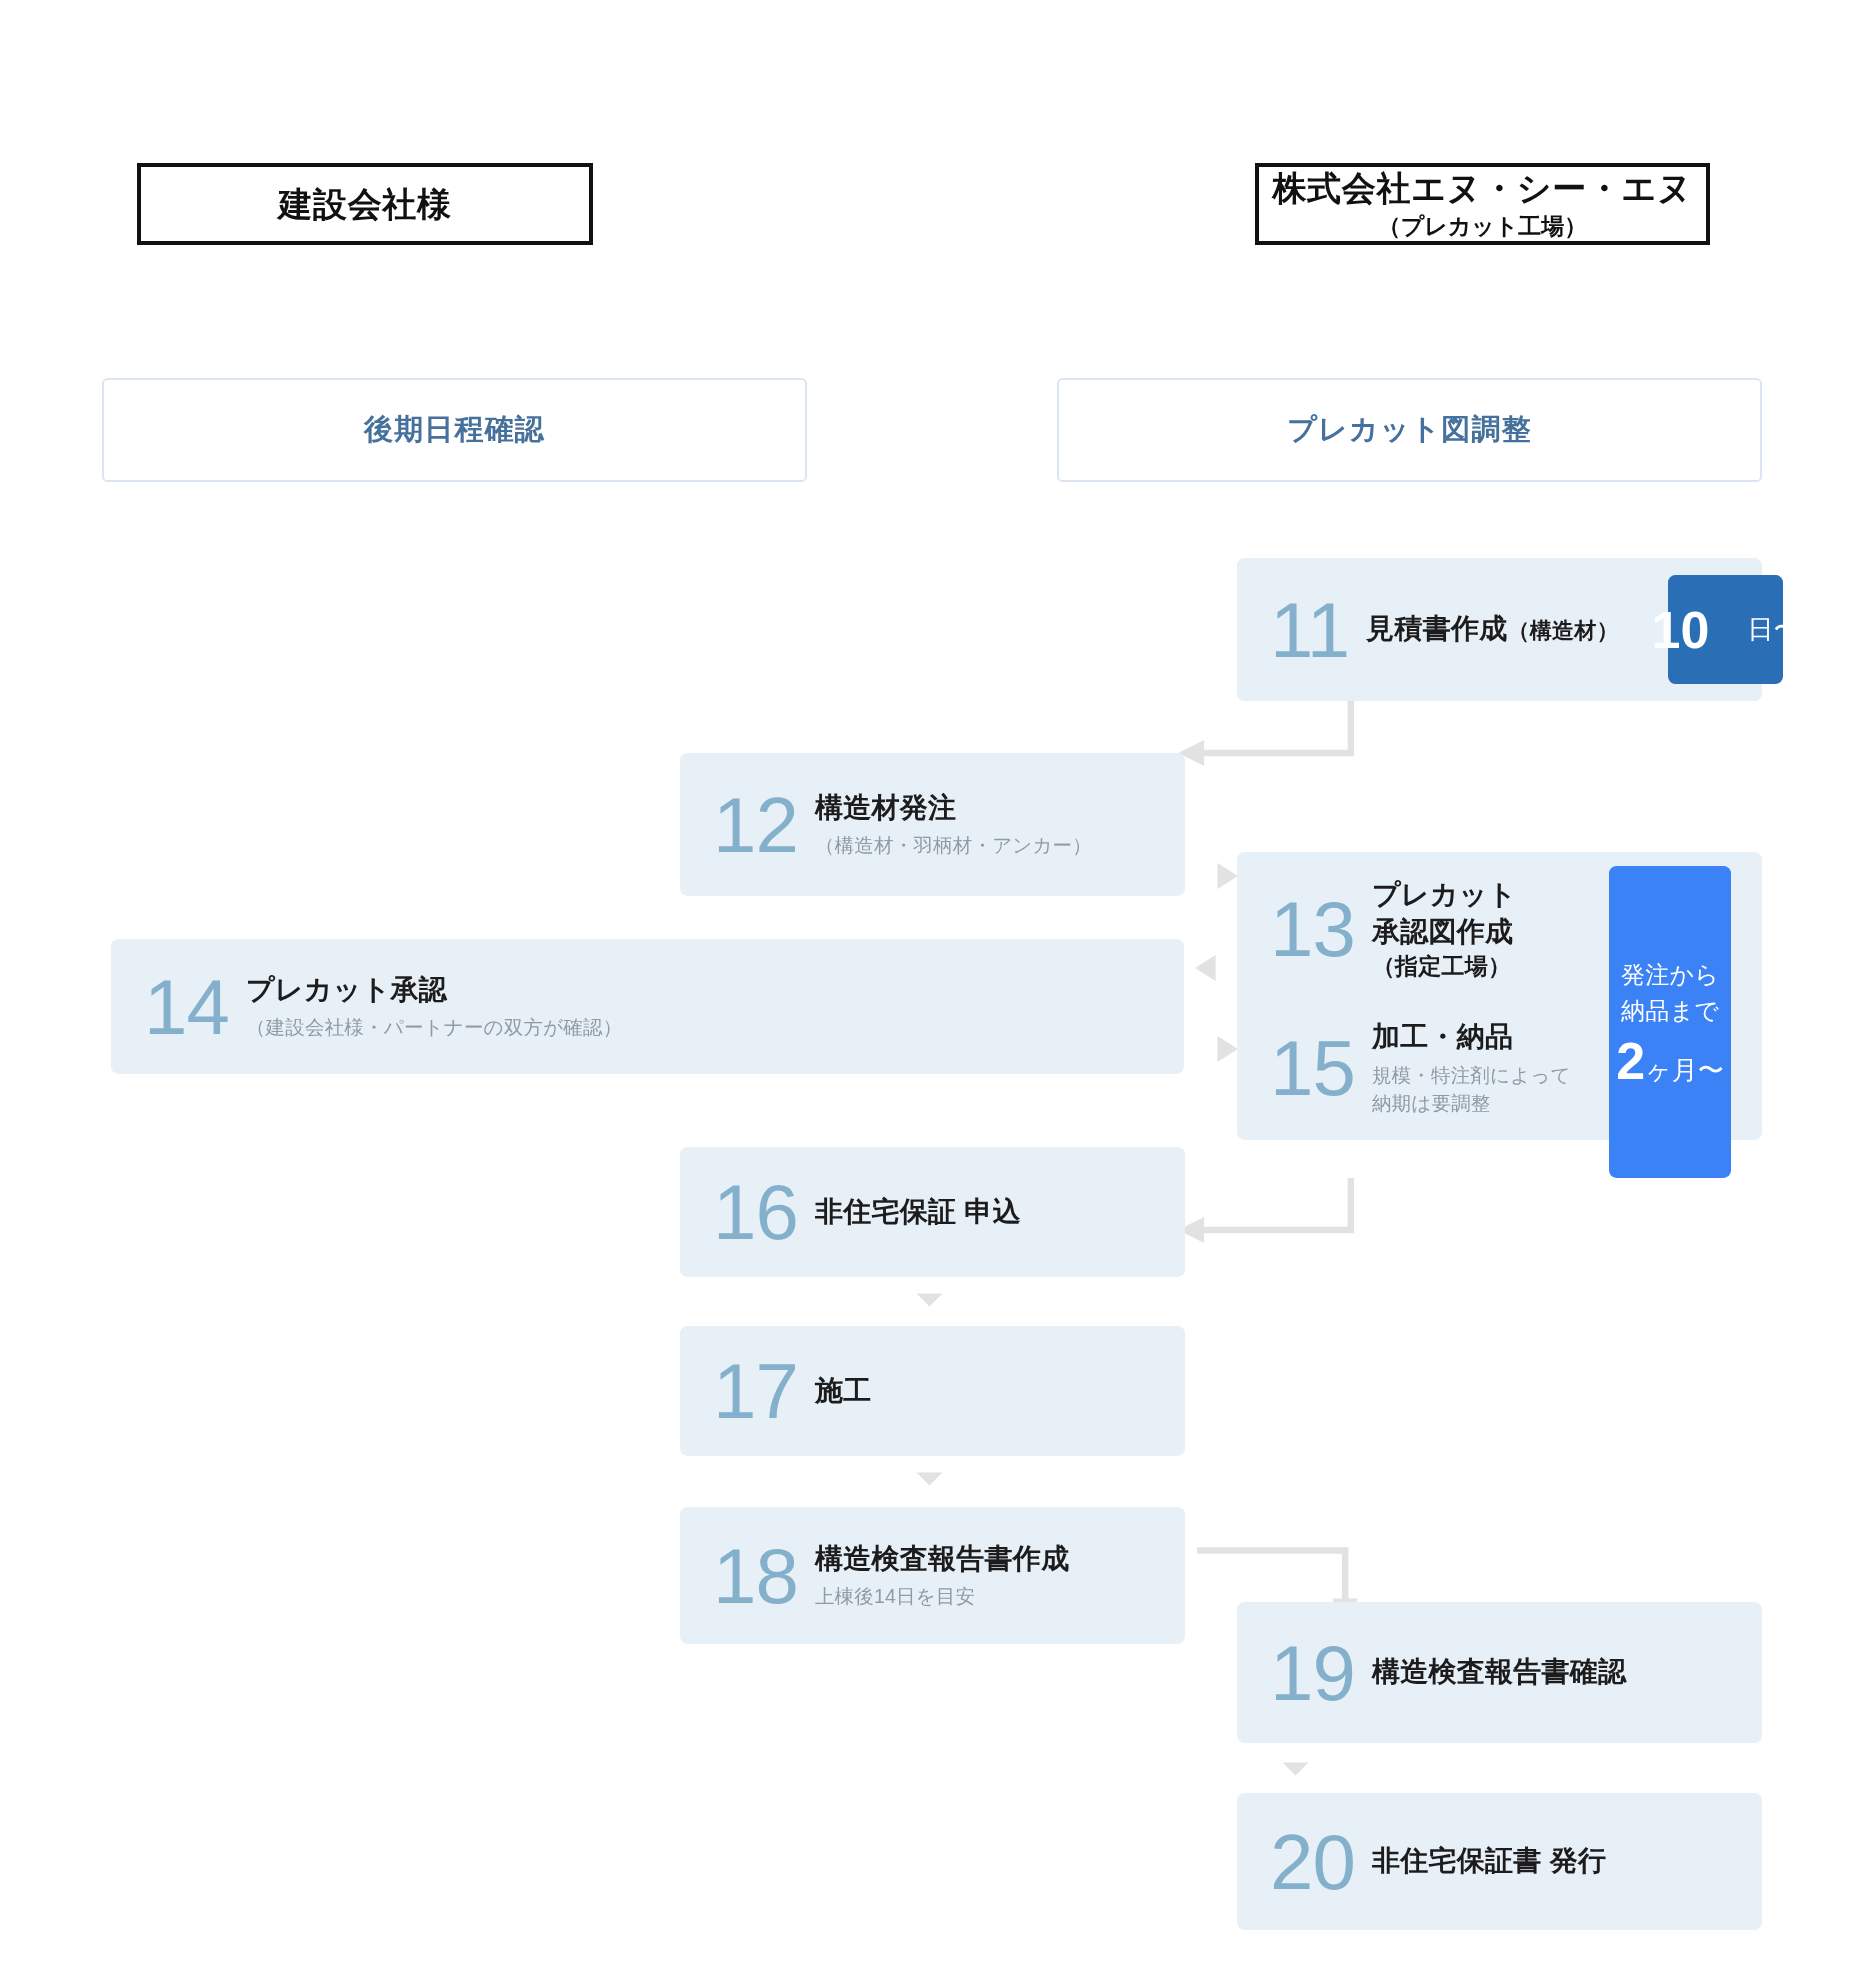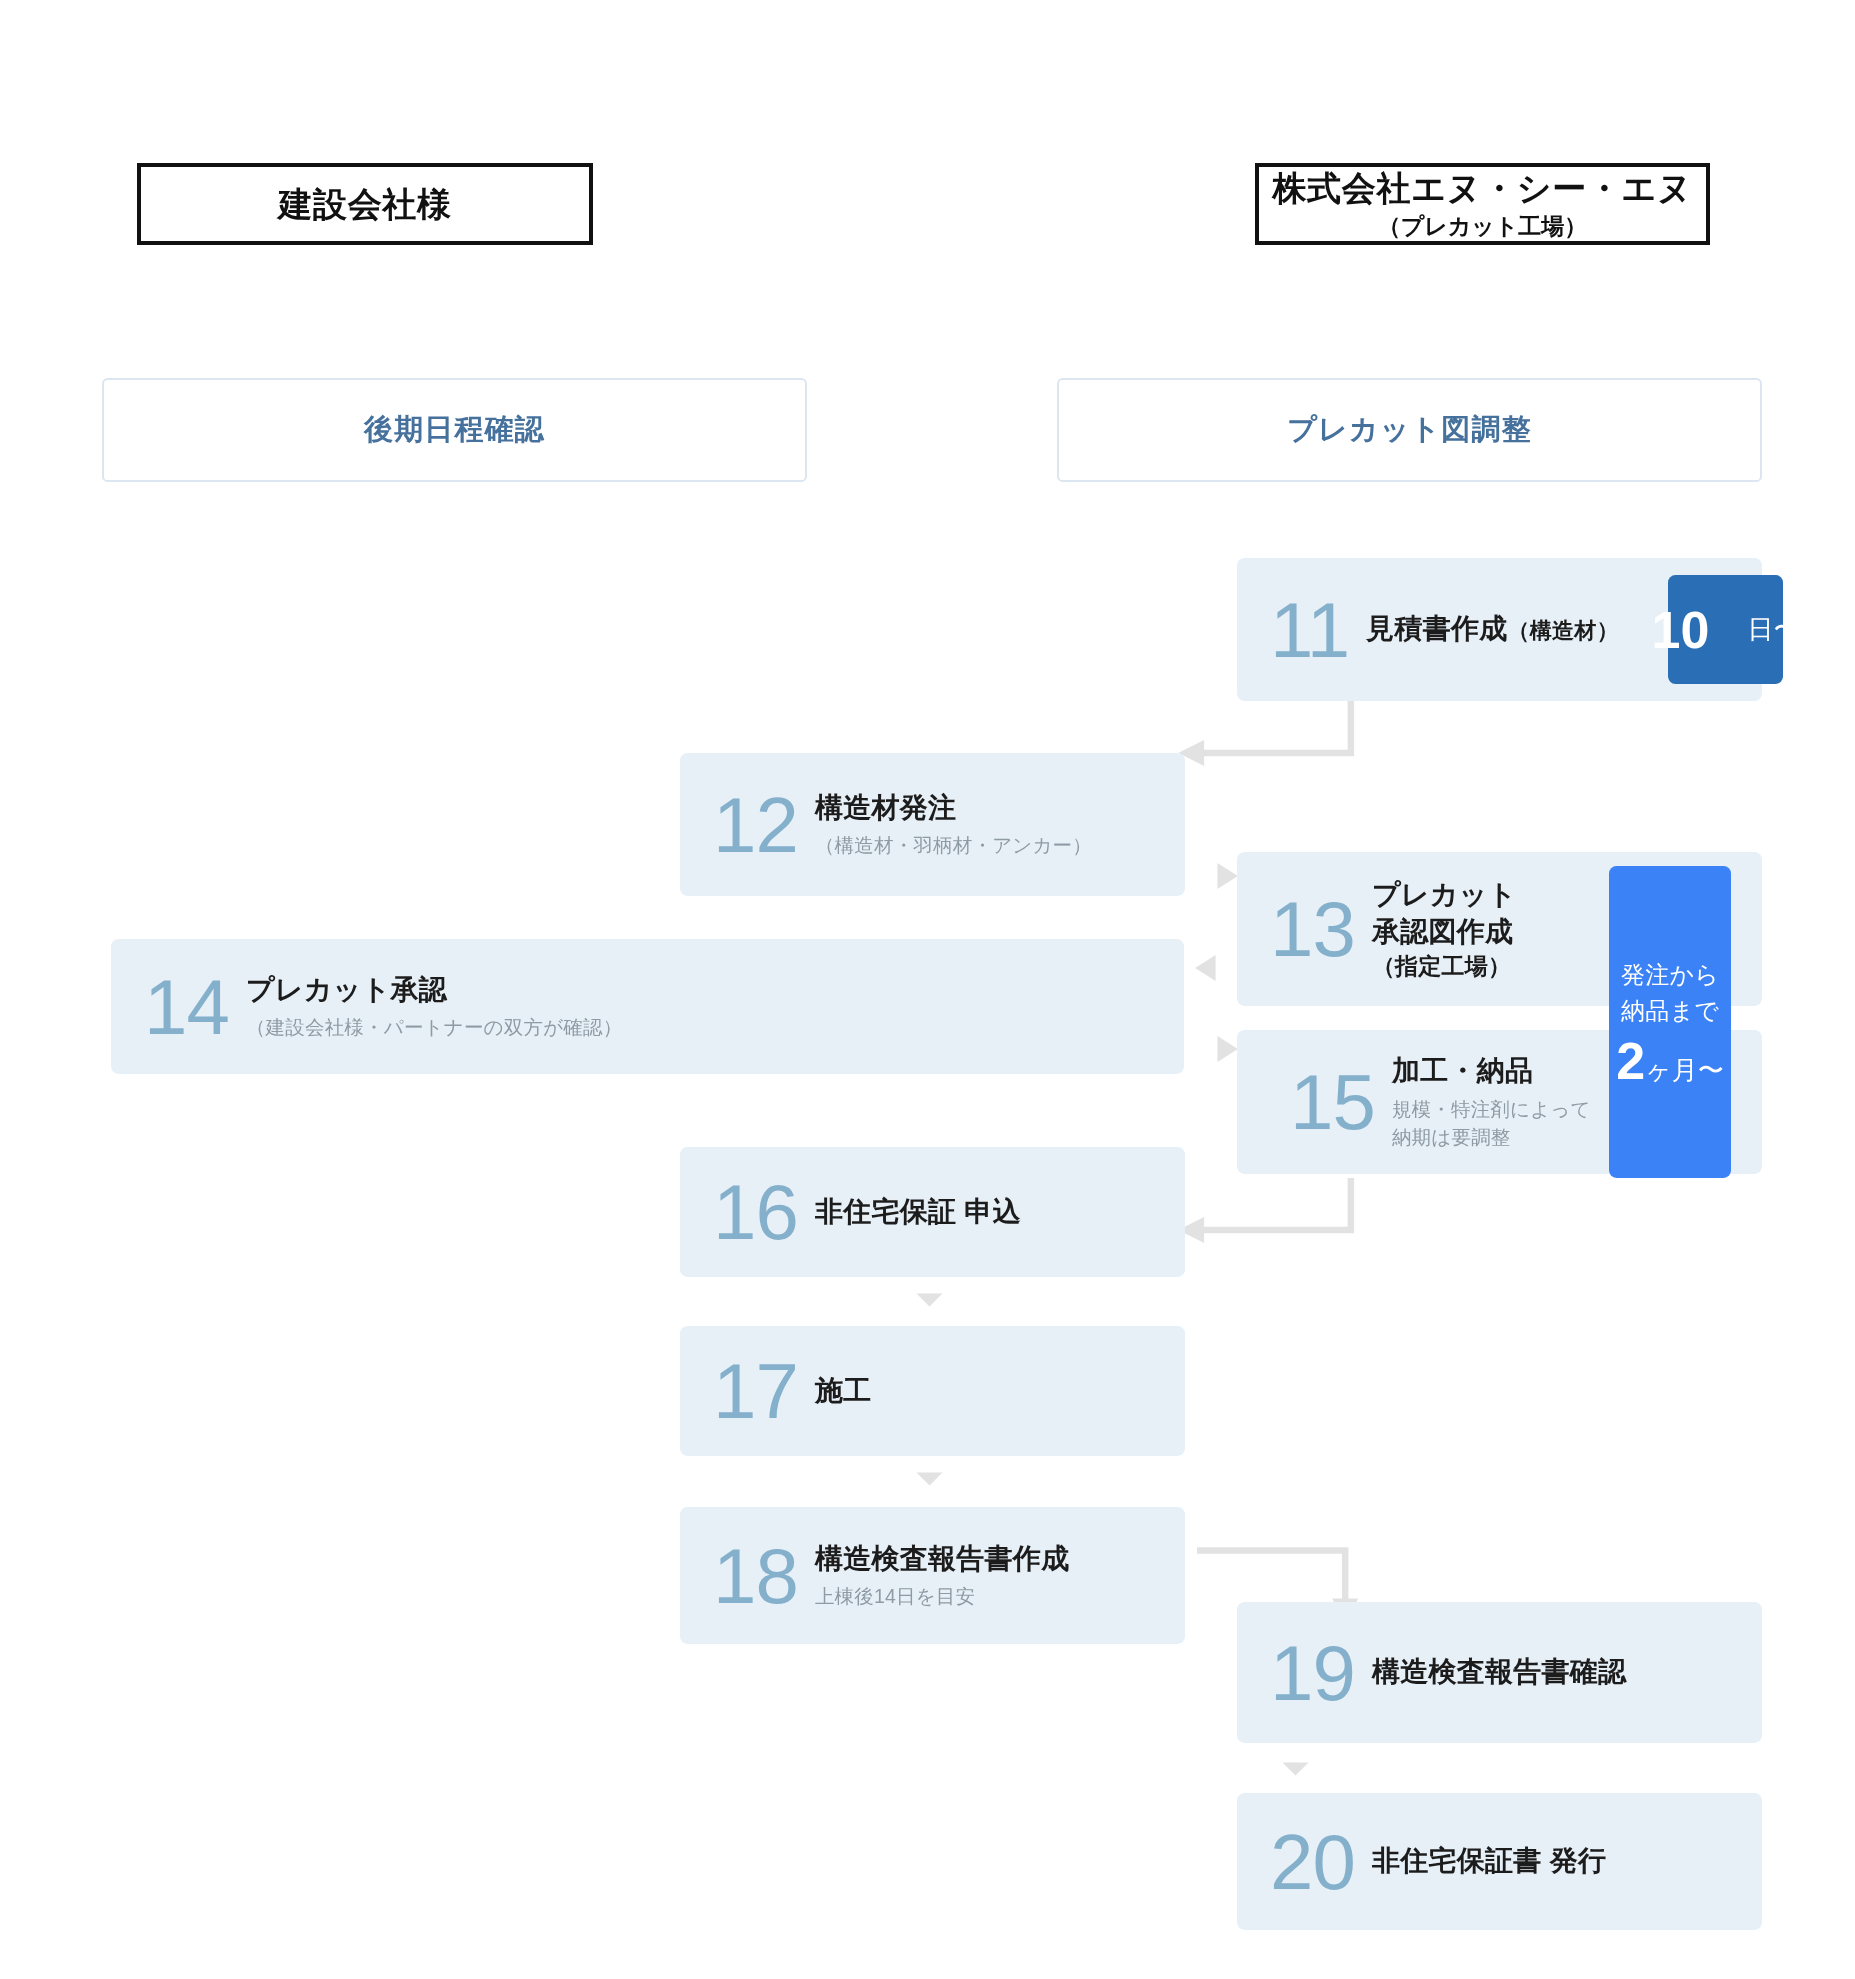--- a/index.html
+++ b/index.html
@@ -268,21 +268,21 @@
       <div class="subtitle">（建設会社様・パートナーの双方が確認）</div>
     </div>
   </div>
 
   <div class="arrow-h" style="left:1195px; top:1036px; width:43px; height:26px;">
     <svg width="43" height="26" viewBox="0 0 46 28">
       <path d="M0 9 L24 9 L24 0 L46 14 L24 28 L24 9 Z" fill="#e2e2e2"></path>
     </svg>
   </div>
 
-  <div class="step" style="left:1237px; top:1030px; width:525px; height:144px;padding-left:20px;">
+  <div class="step" style="left:1237px; top:996px; width:525px; height:144px;">
     <div class="num">15</div>
     <div class="body">
       <div class="title">加工・納品</div>
       <div class="subtitle">規模・特注剤によって</div>
       <div class="subtitle" style="margin-top:0;">納期は要調整</div>
     </div>
   </div>
 
   <div class="duration-panel" style="left:1609px; top:866px; width:122px; height:312px;">
     <div class="dp-line">発注から</div>

